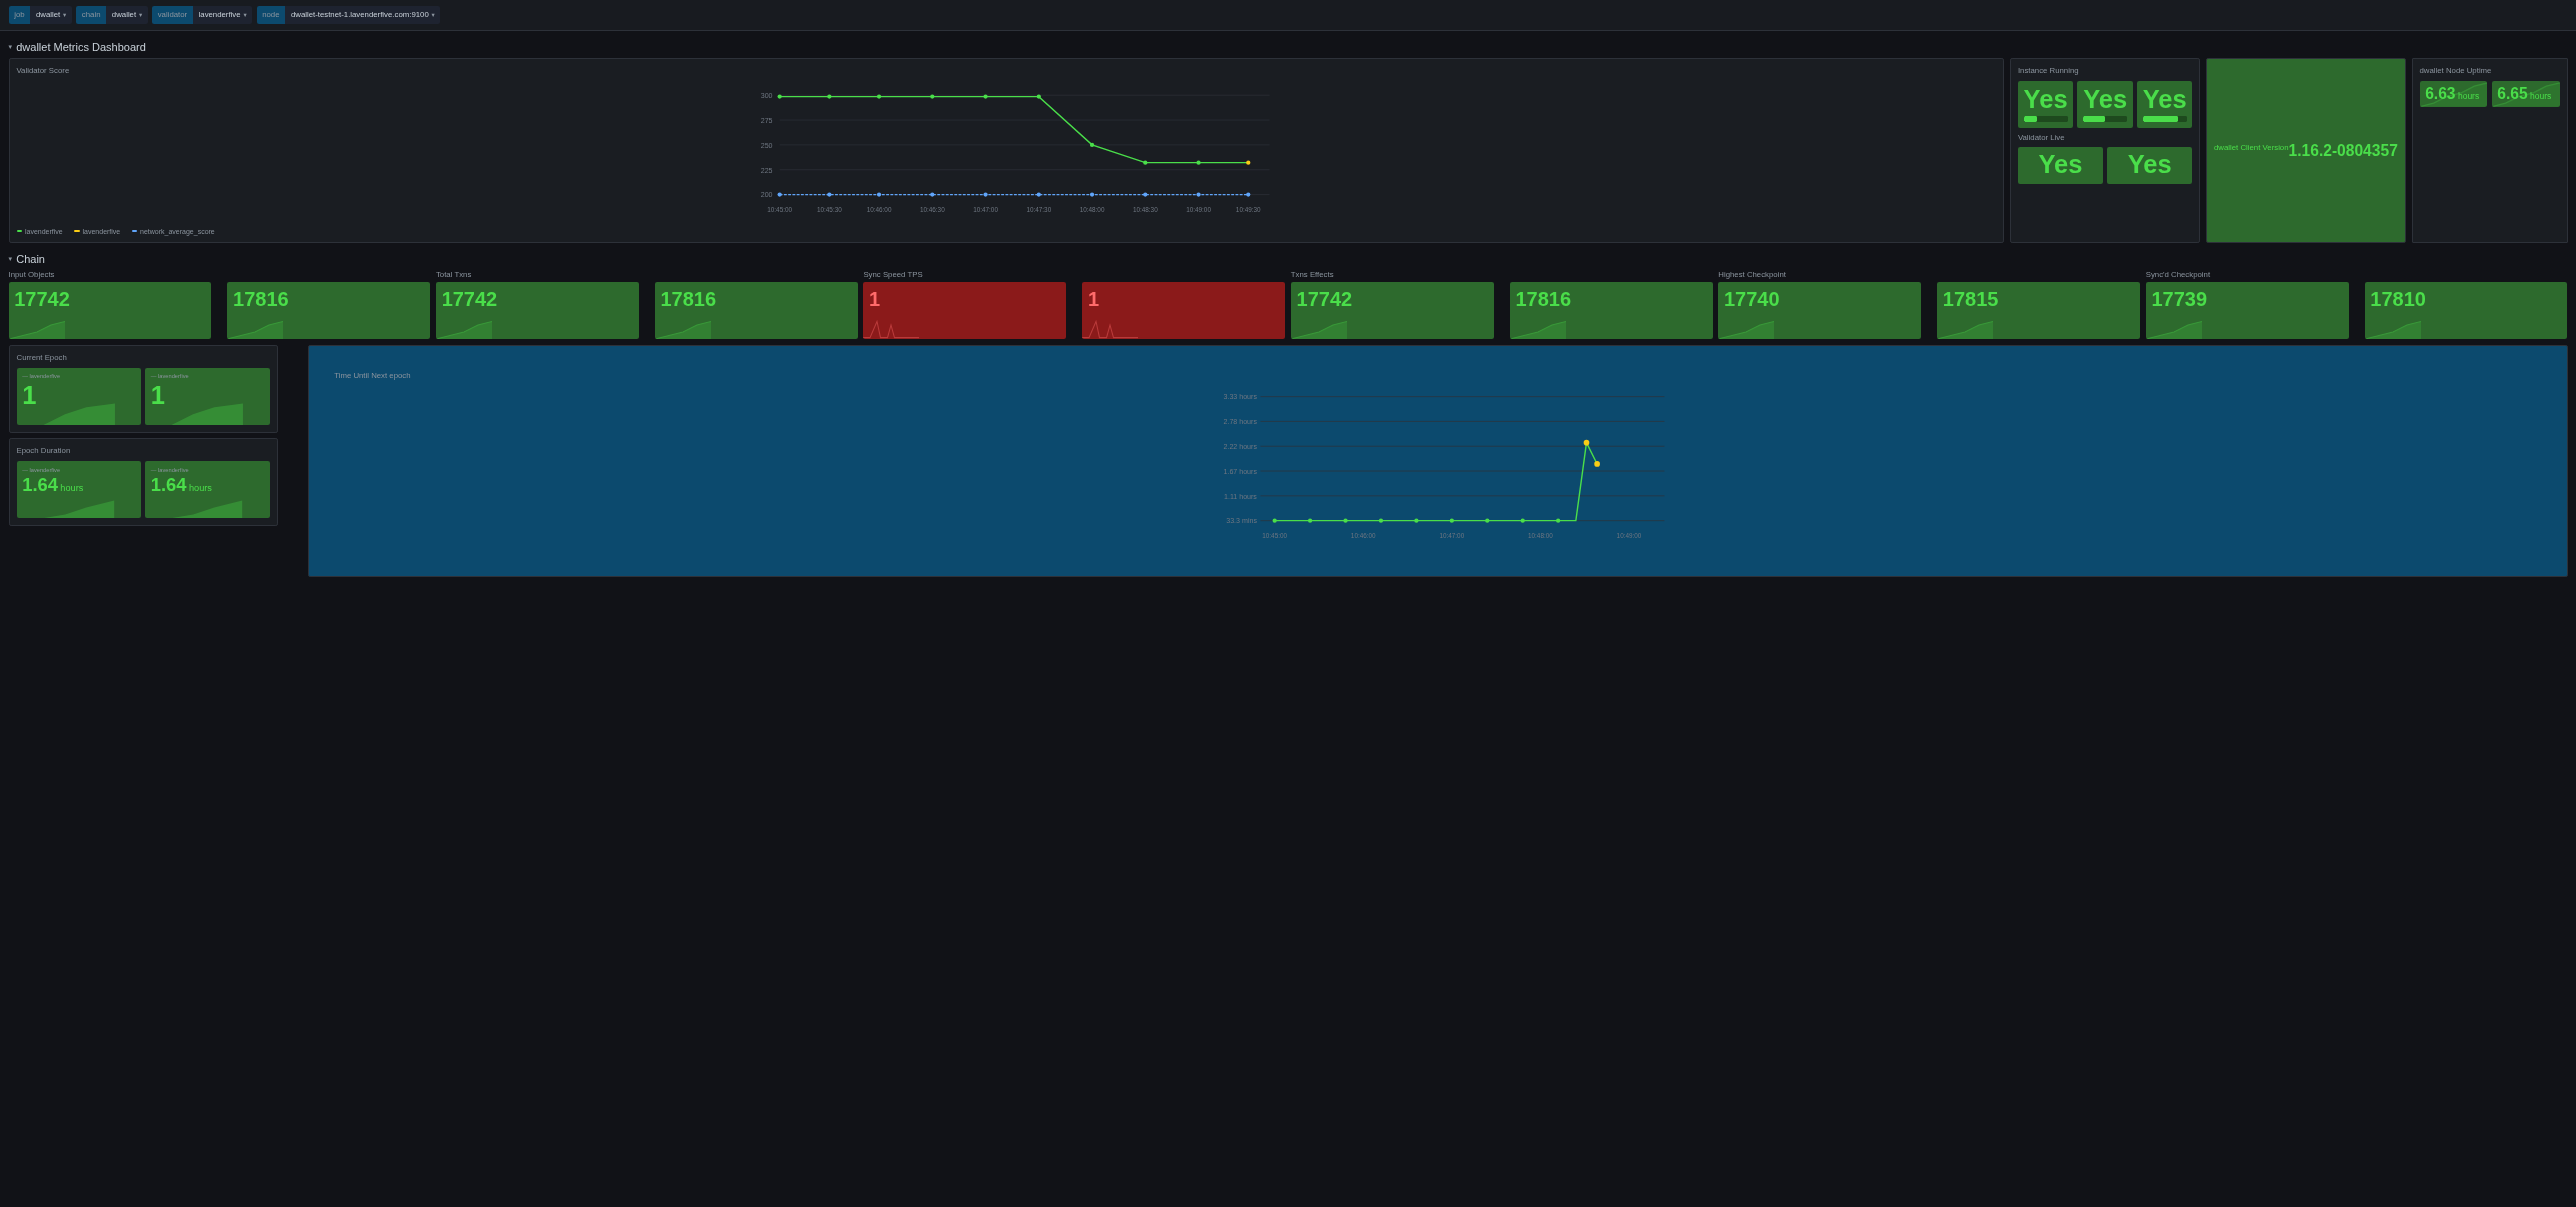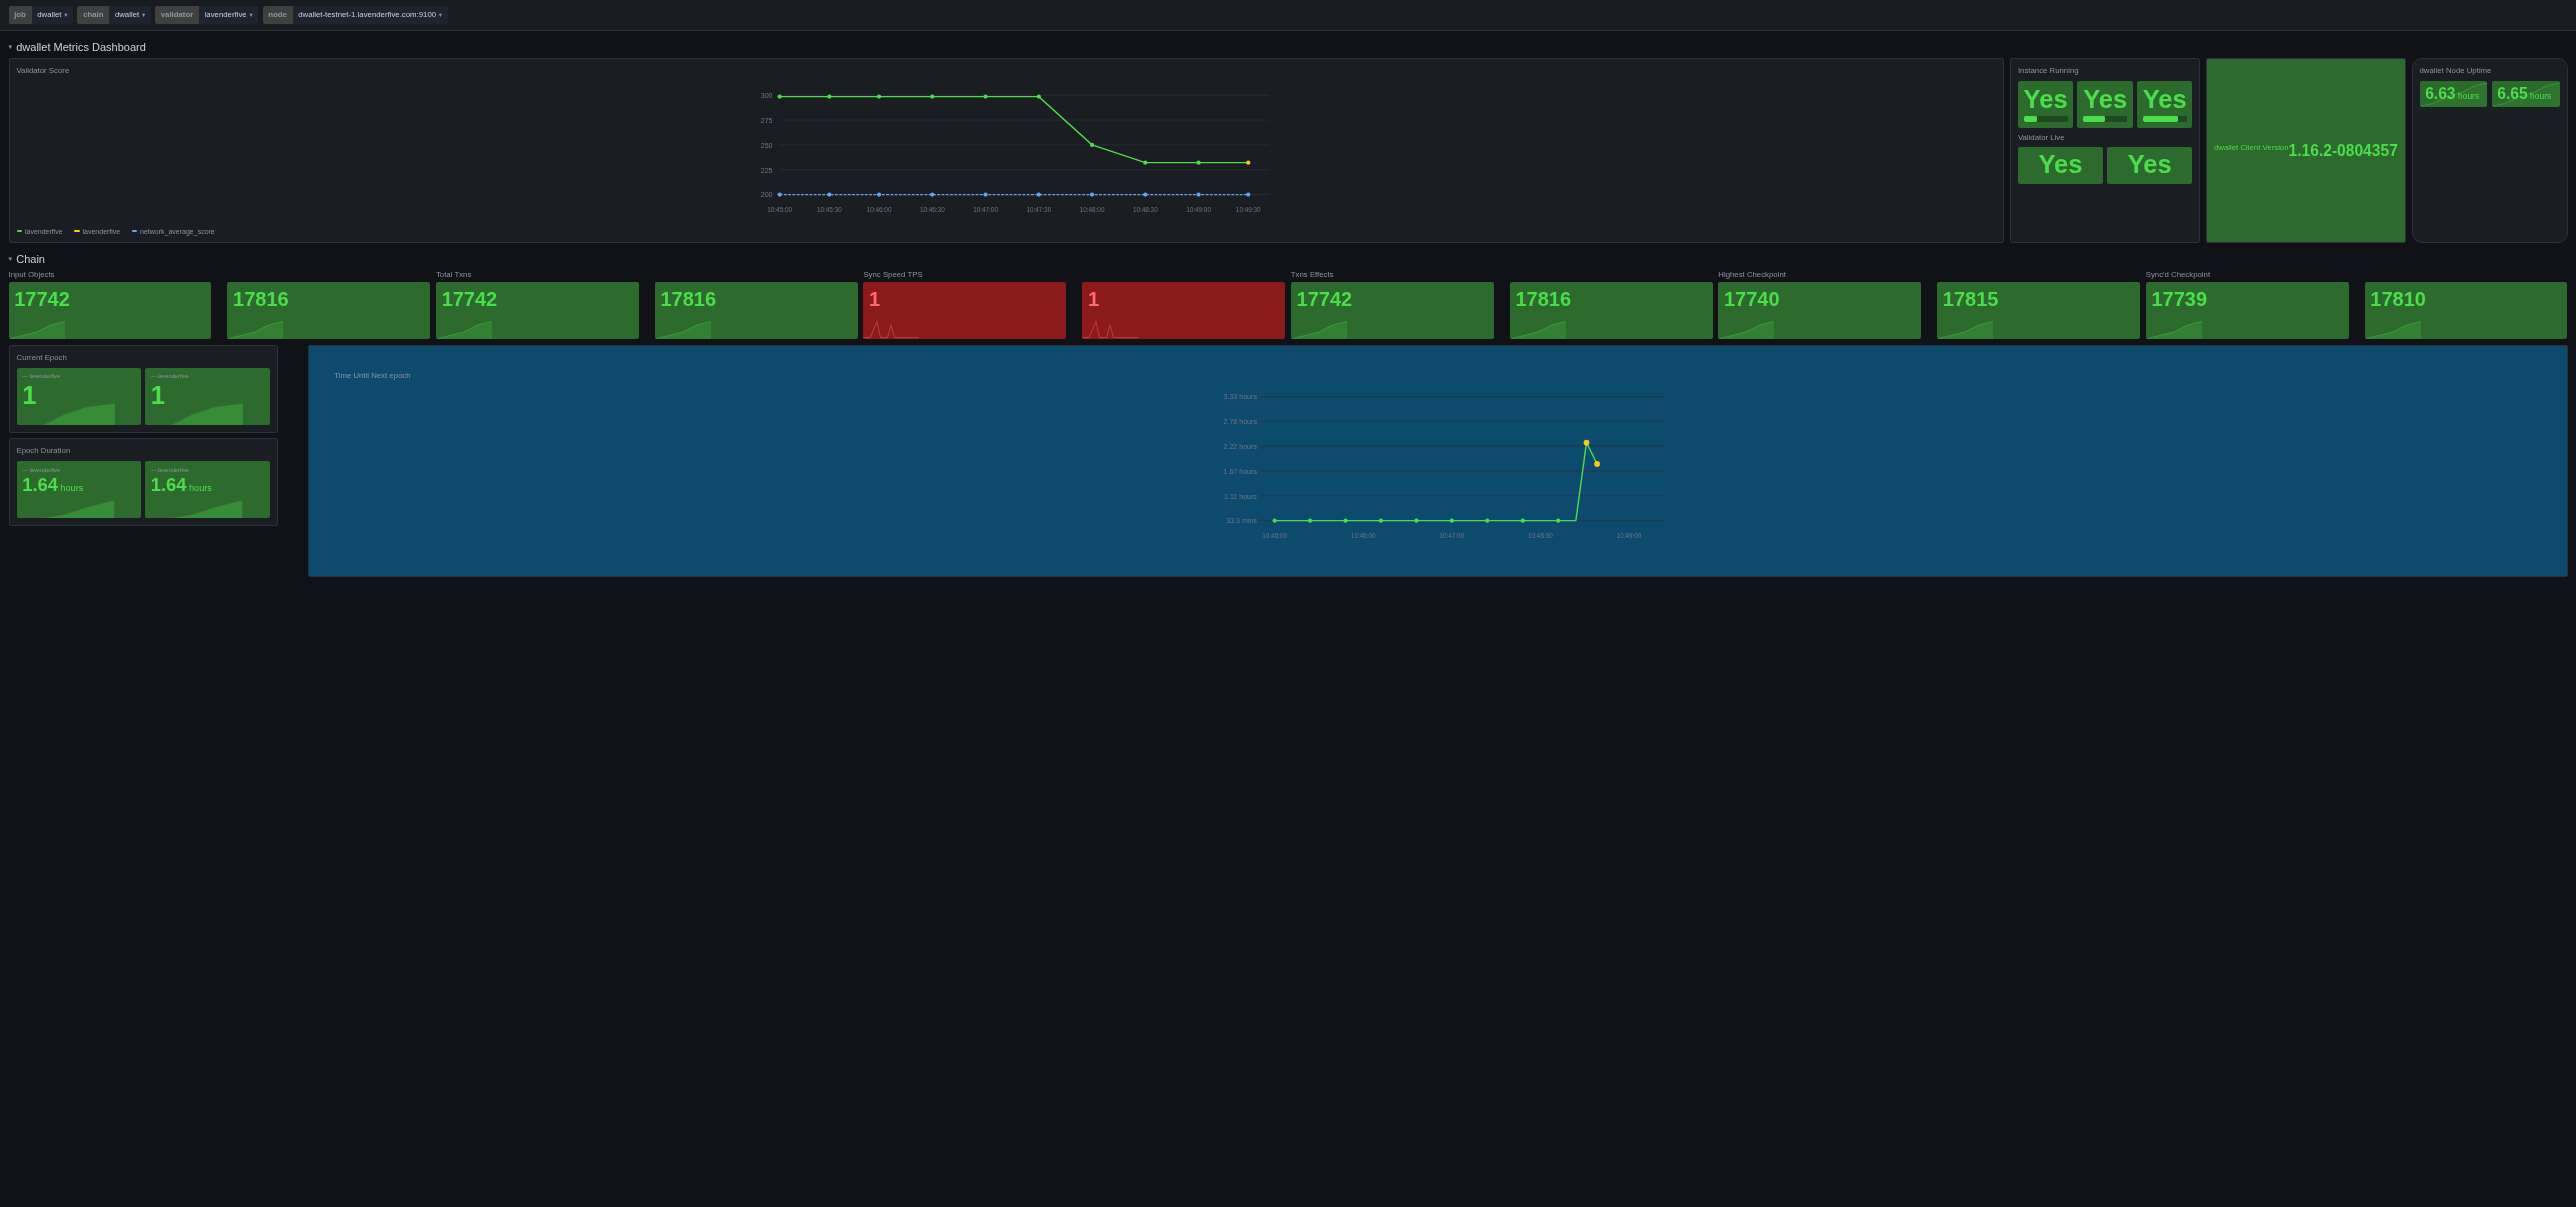--- a/index.html
+++ b/index.html
@@ -23,28 +23,27 @@
     }
     .filter-pill {
       display: flex;
       align-items: center;
       gap: 0;
       border-radius: 2.1px;
       overflow: hidden;
       height: 18.4px;
     }
     .pill-label {
-      background: #404040;
+      background: #0c4a6e;
       color: #8b949e;
       padding: 2.8px 5.7px;
       font-size: 7.8px;
       height: 100%;
       display: flex;
       align-items: center;
-      font-weight: bold;
     }
     .pill-value {
       background: #1e2330;
       color: #c9d1d9;
       padding: 2.8px 5.7px;
       font-size: 7.8px;
       height: 100%;
       display: flex;
       align-items: center;
       gap: 2.8px;
@@ -163,21 +162,21 @@
     .client-version-text {
       font-size: 15.6px;
       color: #4ade4a;
       font-weight: bold;
       text-align: center;
     }
     
     .uptime-panel {
       background: #1a1d22;
       border: 0.7px solid #2d3139;
-      border-radius: 10px;
+      border-radius: 1px;
       padding: 7px;
       min-width: 156px;
     }
     .uptime-grid {
       display: grid;
       grid-template-columns: 1fr 1fr;
       gap: 4.2px;
       margin-top: 4.2px;
     }
     .uptime-box {

